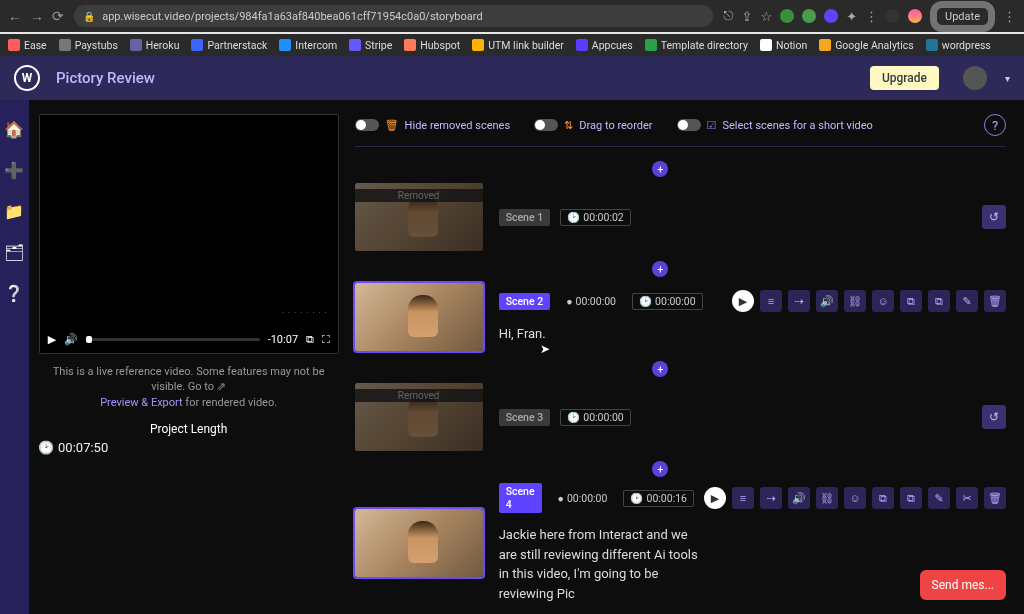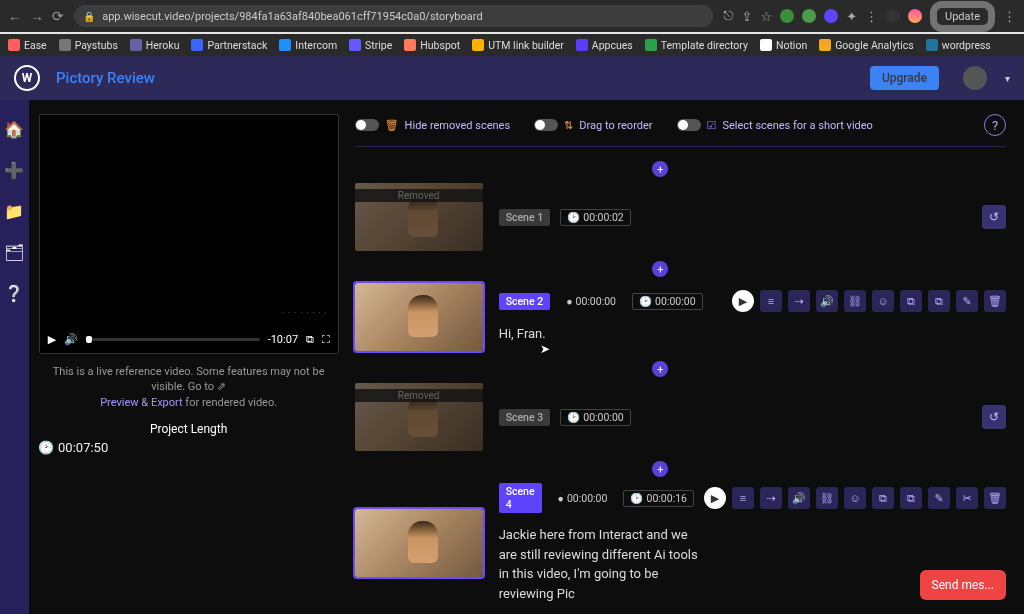--- a/index.html
+++ b/index.html
@@ -13,23 +13,23 @@
 .chrome-actions { display:flex; align-items:center; gap:8px; color:#aaa; font-size:13px; }
 .chrome-actions span,.chrome-actions div { cursor:pointer; }
 .avatar-dot { width:14px; height:14px; border-radius:50%; display:inline-block; }
 .update-btn { border:7px solid #737373; padding:2px 8px; border-radius:12px; font-size:11px; color:#ccc; }
 .bookmarks-bar { height:24px; background:#2a2a2a; display:flex; align-items:center; padding:0 8px; gap:12px; font-size:10.5px; color:#ddd; border-top:2px solid #e5e5e5; }
 .bm { display:flex; align-items:center; gap:4px; cursor:pointer; white-space:nowrap; }
 .bm .ico { width:12px; height:12px; border-radius:2px; display:inline-block; }
 
 .app-header { height:44px; background:#2d2a5a; display:flex; align-items:center; padding:0 14px; gap:16px; }
 .logo { width:26px; height:26px; border:2px solid #fff; border-radius:50%; display:flex; align-items:center; justify-content:center; color:#fff; font-weight:bold; font-size:12px; }
-.page-title { color:#3b82f6; font-size:15px; font-weight:500; }
+.page-title { color:#c4b5fd; font-size:15px; font-weight:500; }
 .spacer { flex:1; }
-.upgrade-btn { background:#3b82f6; color:#3a3a3a; padding:5px 12px; border-radius:4px; font-size:12px; font-weight:500; cursor:pointer; }
+.upgrade-btn { background:#fef9c3; color:#3a3a3a; padding:5px 12px; border-radius:4px; font-size:12px; font-weight:500; cursor:pointer; }
 .user-avatar { width:24px; height:24px; border-radius:50%; background:#555; margin-left:8px; }
 .chevron { color:#ccc; font-size:10px; margin-left:2px; }
 
 .main { display:flex; height:calc(614px - 100px); }
 .left-rail { width:56px; background:#26215a; display:flex; flex-direction:column; align-items:center; padding-top:20px; gap:22px; color:#fff; font-size:16px; }
 .rail-ic { cursor:pointer; }
 .content { flex:1; background:#0d0d0d; display:flex; }
 
 .left-panel { width:320px; padding:14px 10px; color:#ccc; font-size:11px; }
 .video-player { width:300px; height:240px; background:#000; border:1px solid #333; border-radius:2px; display:flex; flex-direction:column; }

